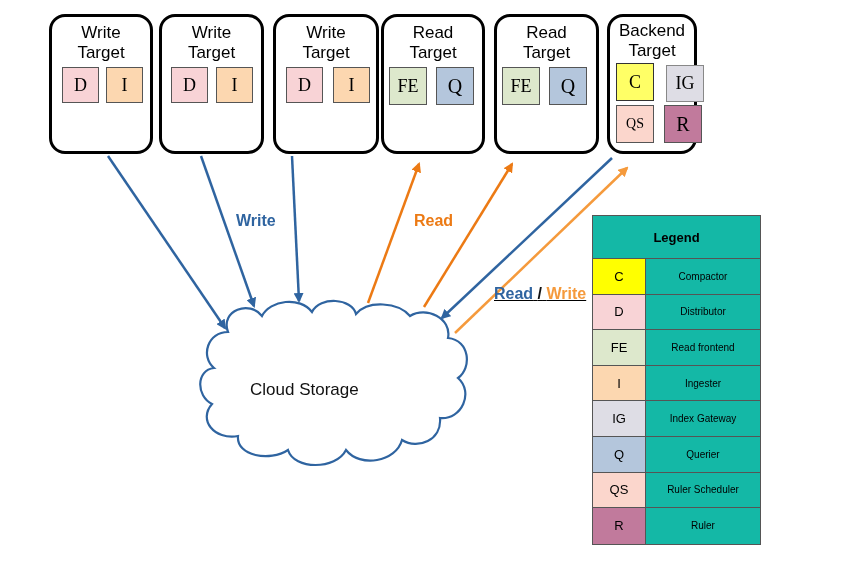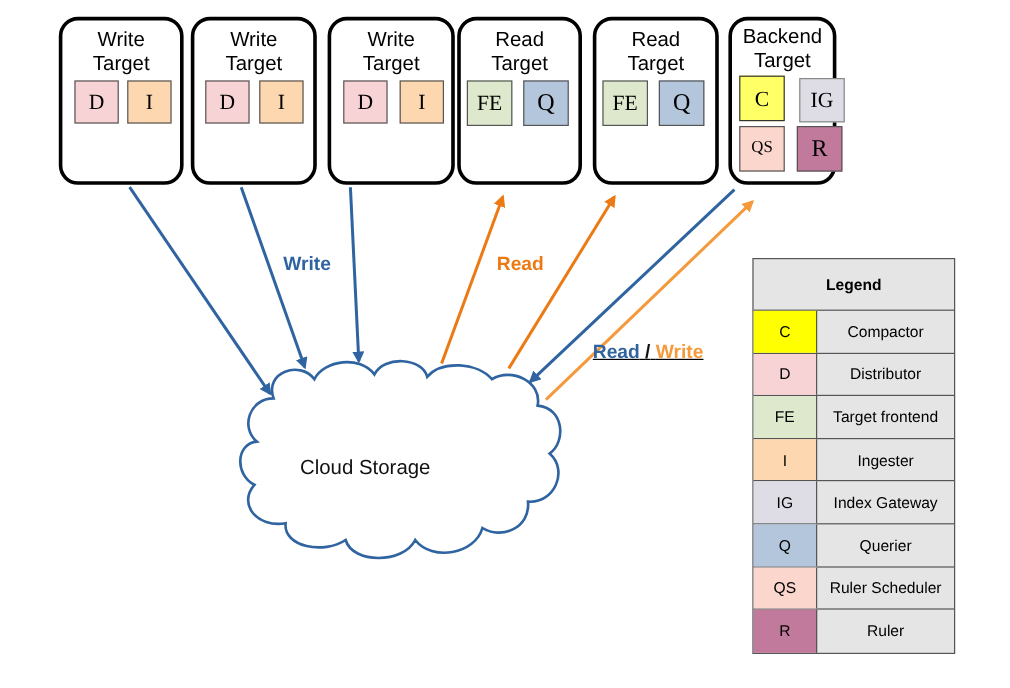--- a/index.html
+++ b/index.html
@@ -6,29 +6,29 @@
   body { width: 842px; height: 573px; position: relative; overflow: hidden;
          font-family: "Liberation Sans", sans-serif; }
   #canvas { position: absolute; left: 0; top: 0; }
   .target { position: absolute; top: 14px; height: 140px; border: 3px solid #000;
             border-radius: 16px; box-sizing: border-box; background: #fff; }
   .target-title { position: absolute; left: 0; right: 0; top: 6px; text-align: center;
                   font-size: 17px; line-height: 20px; color: #000; }
   .comp { position: absolute; box-sizing: border-box; border: 1px solid #555;
           font-family: "Liberation Serif", serif; font-size: 18px; color: #000;
           display: flex; align-items: center; justify-content: center; }
-  .legend { position: absolute; left: 627px; top: 215px; width: 169px;
-            border: 1px solid #555; box-sizing: border-box; background: #e5e5e5; }
+  .legend { position: absolute; left: 592px; top: 215px; width: 169px;
+            border: 1px solid #555; box-sizing: border-box; background: #14b8a6; }
   .legend-header { height: 42px; display: flex; align-items: center; justify-content: center;
                    font-weight: bold; font-size: 13px; border-bottom: 1px solid #555; }
   .legend-row { display: flex; height: 35.6px; border-bottom: 1px solid #555; box-sizing: border-box; }
   .legend-row:last-child { border-bottom: none; }
   .legend-code { width: 52px; border-right: 1px solid #555; display: flex; align-items: center;
                  justify-content: center; font-size: 13px; }
-  .legend-name { flex: 1; display: flex; align-items: center; justify-content: center; font-size: 13px; }
+  .legend-name { flex: 1; display: flex; align-items: center; justify-content: center; font-size: 10px; }
   .label { position: absolute; font-weight: bold; font-size: 16px; }
   .cloud-label { position: absolute; left: 250px; top: 380px; width: 140px; 
                  font-size: 17px; color: #111; }
 </style>
 </head>
 <body>
 
 <svg id="canvas" width="842" height="573">
   <defs>
     <marker id="ah-blue" markerWidth="10" markerHeight="10" refX="8" refY="5" orient="auto" markerUnits="userSpaceOnUse">
@@ -128,21 +128,21 @@
   <div class="legend-row">
     <div class="legend-code" style="background:#ffff00;">C</div>
     <div class="legend-name">Compactor</div>
   </div>
   <div class="legend-row">
     <div class="legend-code" style="background:#f8d3d6;">D</div>
     <div class="legend-name">Distributor</div>
   </div>
   <div class="legend-row">
     <div class="legend-code" style="background:#dde8cc;">FE</div>
-    <div class="legend-name">Target frontend</div>
+    <div class="legend-name">Read frontend</div>
   </div>
   <div class="legend-row">
     <div class="legend-code" style="background:#fcd7b0;">I</div>
     <div class="legend-name">Ingester</div>
   </div>
   <div class="legend-row">
     <div class="legend-code" style="background:#dedde5;">IG</div>
     <div class="legend-name">Index Gateway</div>
   </div>
   <div class="legend-row">

